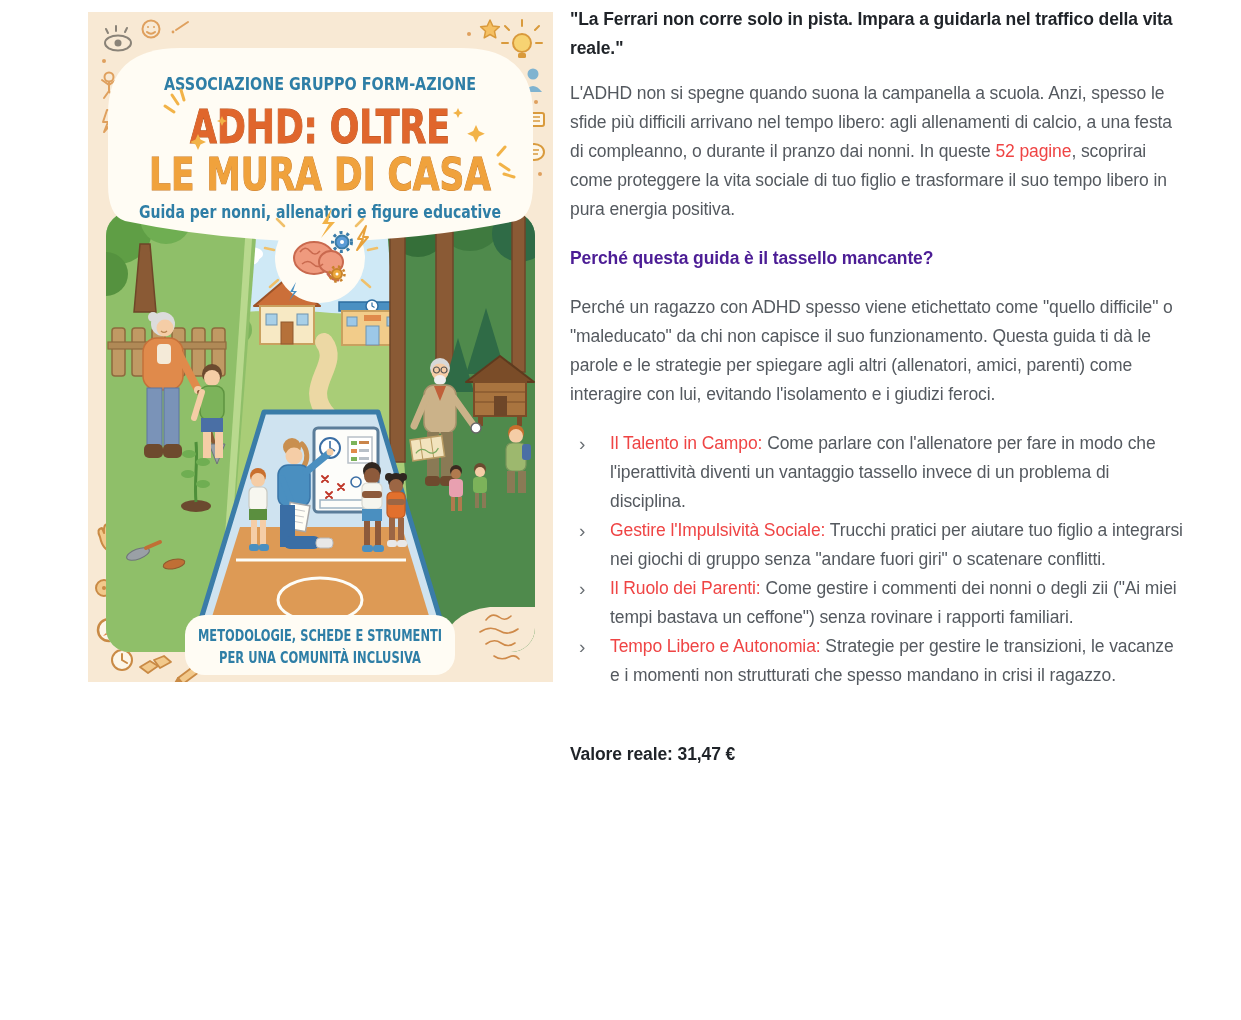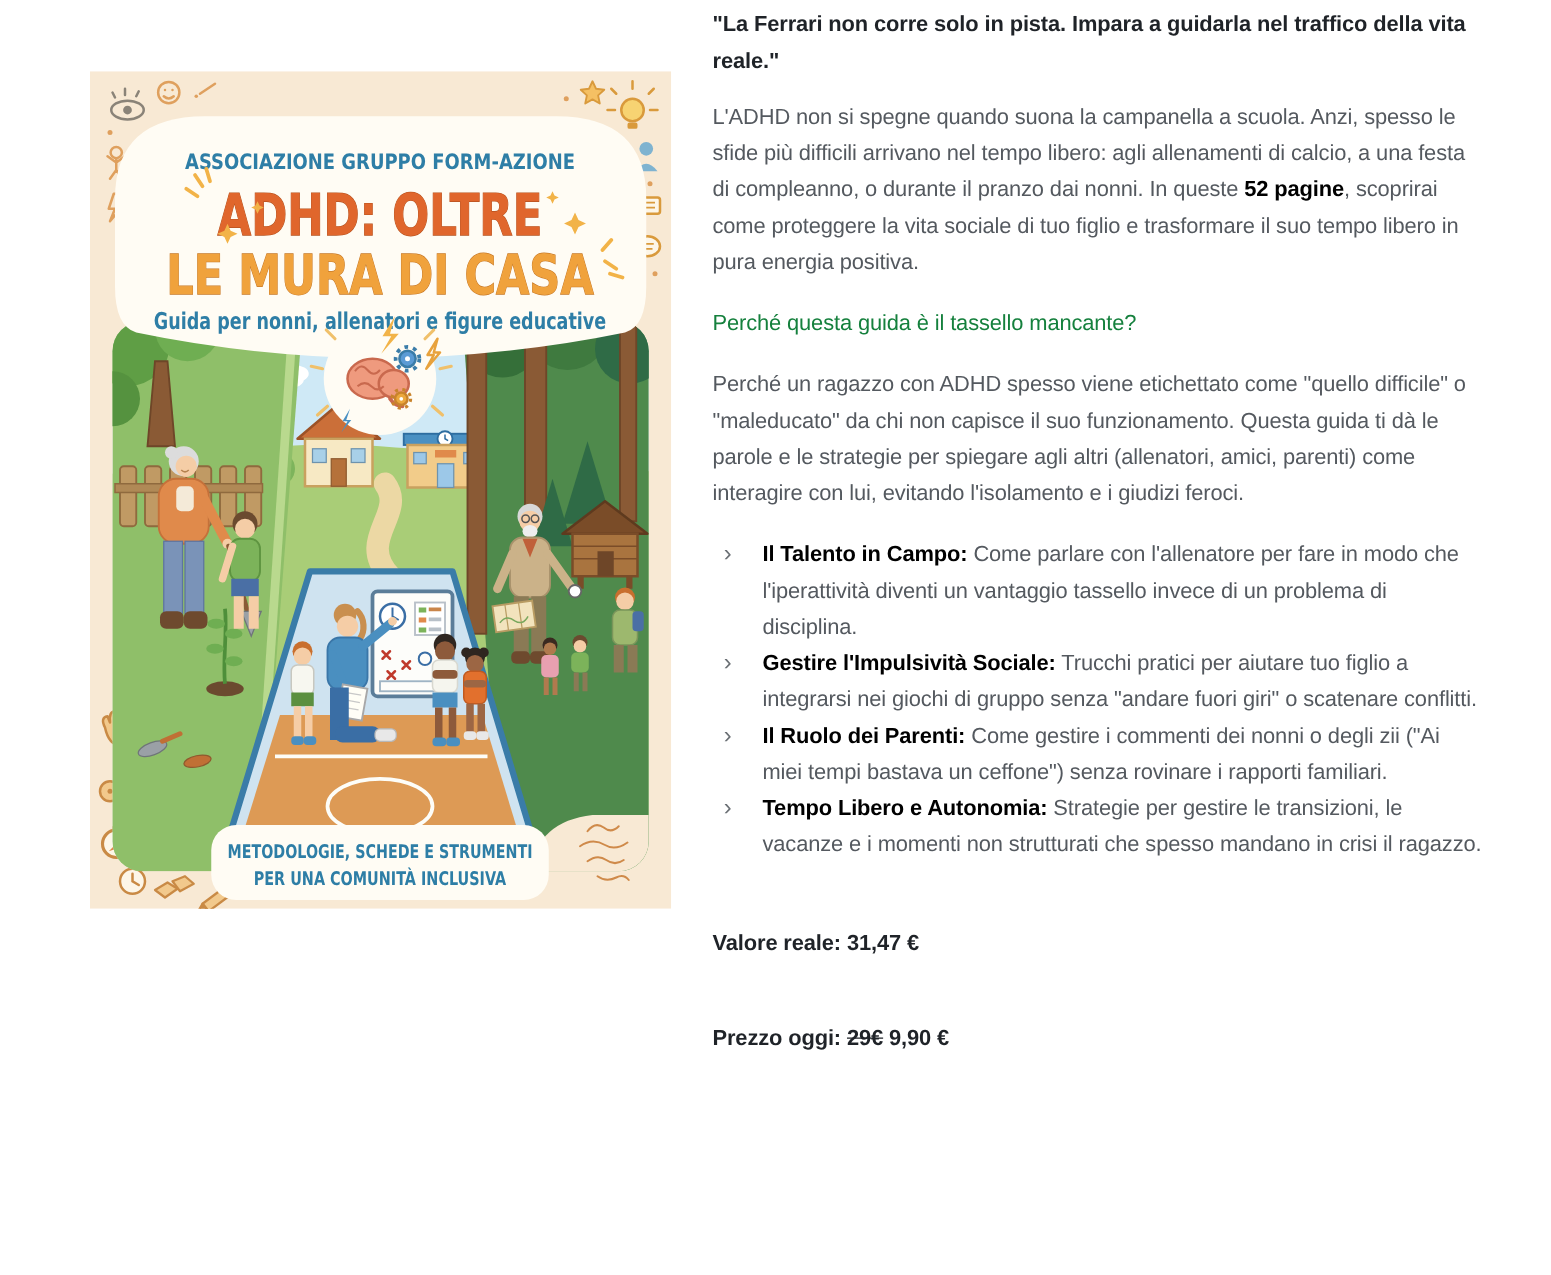--- a/index.html
+++ b/index.html
@@ -1,27 +1,27 @@
 <!DOCTYPE html>
 <html><head>
 <meta charset="utf-8">
 <style>
   html,body{margin:0;padding:0;background:#ffffff;}
   .page{position:relative;width:1241px;height:1020px;overflow:hidden;background:#fff;
         font-family:"Liberation Sans",sans-serif;}
   
-  .cover{position:absolute;left:72px;top:12px;width:513px;height:670px;margin-top:45px;}
+  .cover{position:absolute;left:88px;top:12px;width:513px;height:670px;}
   .cover svg{display:block;}
   .cover text{font-family:"DejaVu Sans","Liberation Sans",sans-serif;}
   
   .content{position:absolute;left:570px;top:5px;width:616px;
            font-size:17.5px;line-height:29px;color:#54595f;letter-spacing:-0.1px;}
   .content p{margin:0 0 20px 0;}
-  .content .h{font-weight:400;color:#15803d;}
-  .content strong{font-weight:700;color:#000000;}
+  .content .h{font-weight:700;color:#4c1d95;}
+  .content strong{font-weight:400;color:#ef4444;}
   .quote{font-weight:700;color:#1f2328;margin-bottom:16px !important;}
   ul.features{list-style:none;margin:0 0 16px 0;padding:0;}
   ul.features li{display:flex;align-items:flex-start;}
   ul.features .marker{flex:0 0 40px;width:40px;color:#6b7075;font-size:19px;
                       padding-left:9px;box-sizing:border-box;}
   ul.features .ftext{flex:1;}
   .value-line{font-weight:700;color:#1f2328;margin:50px 0 0 0 !important;}
   .price-line{font-weight:700;color:#1f2328;margin:47px 0 0 0 !important;}
   .price-line s{text-decoration:line-through;}
 </style>
@@ -451,16 +451,15 @@
       <li>
         <span class="marker">›</span>
         <span class="ftext"><strong>Tempo Libero e Autonomia:</strong> <span>Strategie per gestire le transizioni, le vacanze e i momenti non strutturati che spesso mandano in crisi il ragazzo.</span></span>
       </li>
     </ul>
 
 
 
     <p class="value-line"><span>Valore reale:</span> <span>31,47 €</span></p>
 
-    <p class="price-line"><span>Prezzo oggi:</span> <s>29€</s> <span>9,90 €</span></p>
 
   </div>
 </div>
 
 </body></html>

